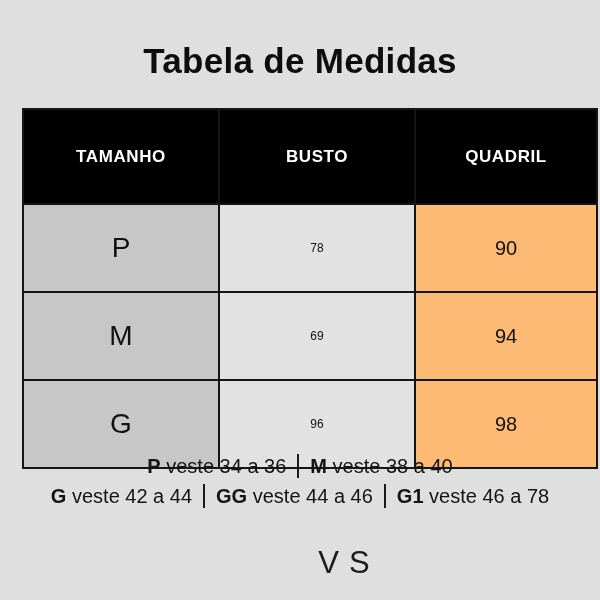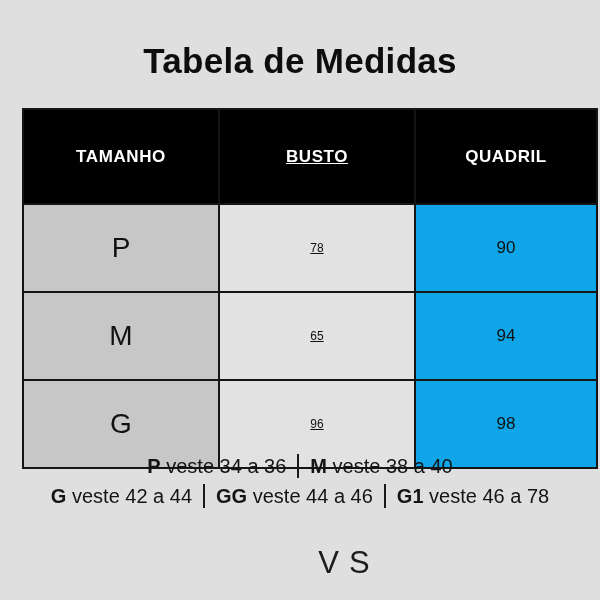--- a/index.html
+++ b/index.html
@@ -42,36 +42,36 @@
   }
   table.size-table th {
     background: #000000;
     color: #ffffff;
     height: 85px;
     font-size: 17px;
     font-weight: 700;
     letter-spacing: 0.6px;
   }
   .col-1 { width: 186px; }
-  .col-2 { width: 186px; text-decoration: underline; }
+  .col-2 { width: 186px; }
   .col-3 { width: 172px; }
   td.size-cell {
     background: #c7c7c7;
     height: 78px;
     font-size: 28px;
     font-weight: 400;
   }
   td.busto-cell {
     background: #e2e2e2;
     font-size: 12px;
     font-weight: 400;
   }
   td.quadril-cell {
-    background: #0ea5e9;
-    font-size: 17px;
+    background: #fdba74;
+    font-size: 20px;
     font-weight: 400;
   }
   .notes {
     position: absolute;
     top: 451px;
     left: 0;
     width: 100%;
     text-align: center;
     font-size: 20px;
     color: #141414;
@@ -120,21 +120,21 @@
       </tr>
     </thead>
     <tbody>
       <tr>
         <td class="size-cell col-1">P</td>
         <td class="busto-cell col-2">78</td>
         <td class="quadril-cell col-3">90</td>
       </tr>
       <tr>
         <td class="size-cell col-1">M</td>
-        <td class="busto-cell col-2">65</td>
+        <td class="busto-cell col-2">69</td>
         <td class="quadril-cell col-3">94</td>
       </tr>
       <tr>
         <td class="size-cell col-1">G</td>
         <td class="busto-cell col-2">96</td>
         <td class="quadril-cell col-3">98</td>
       </tr>
     </tbody>
   </table>
 

